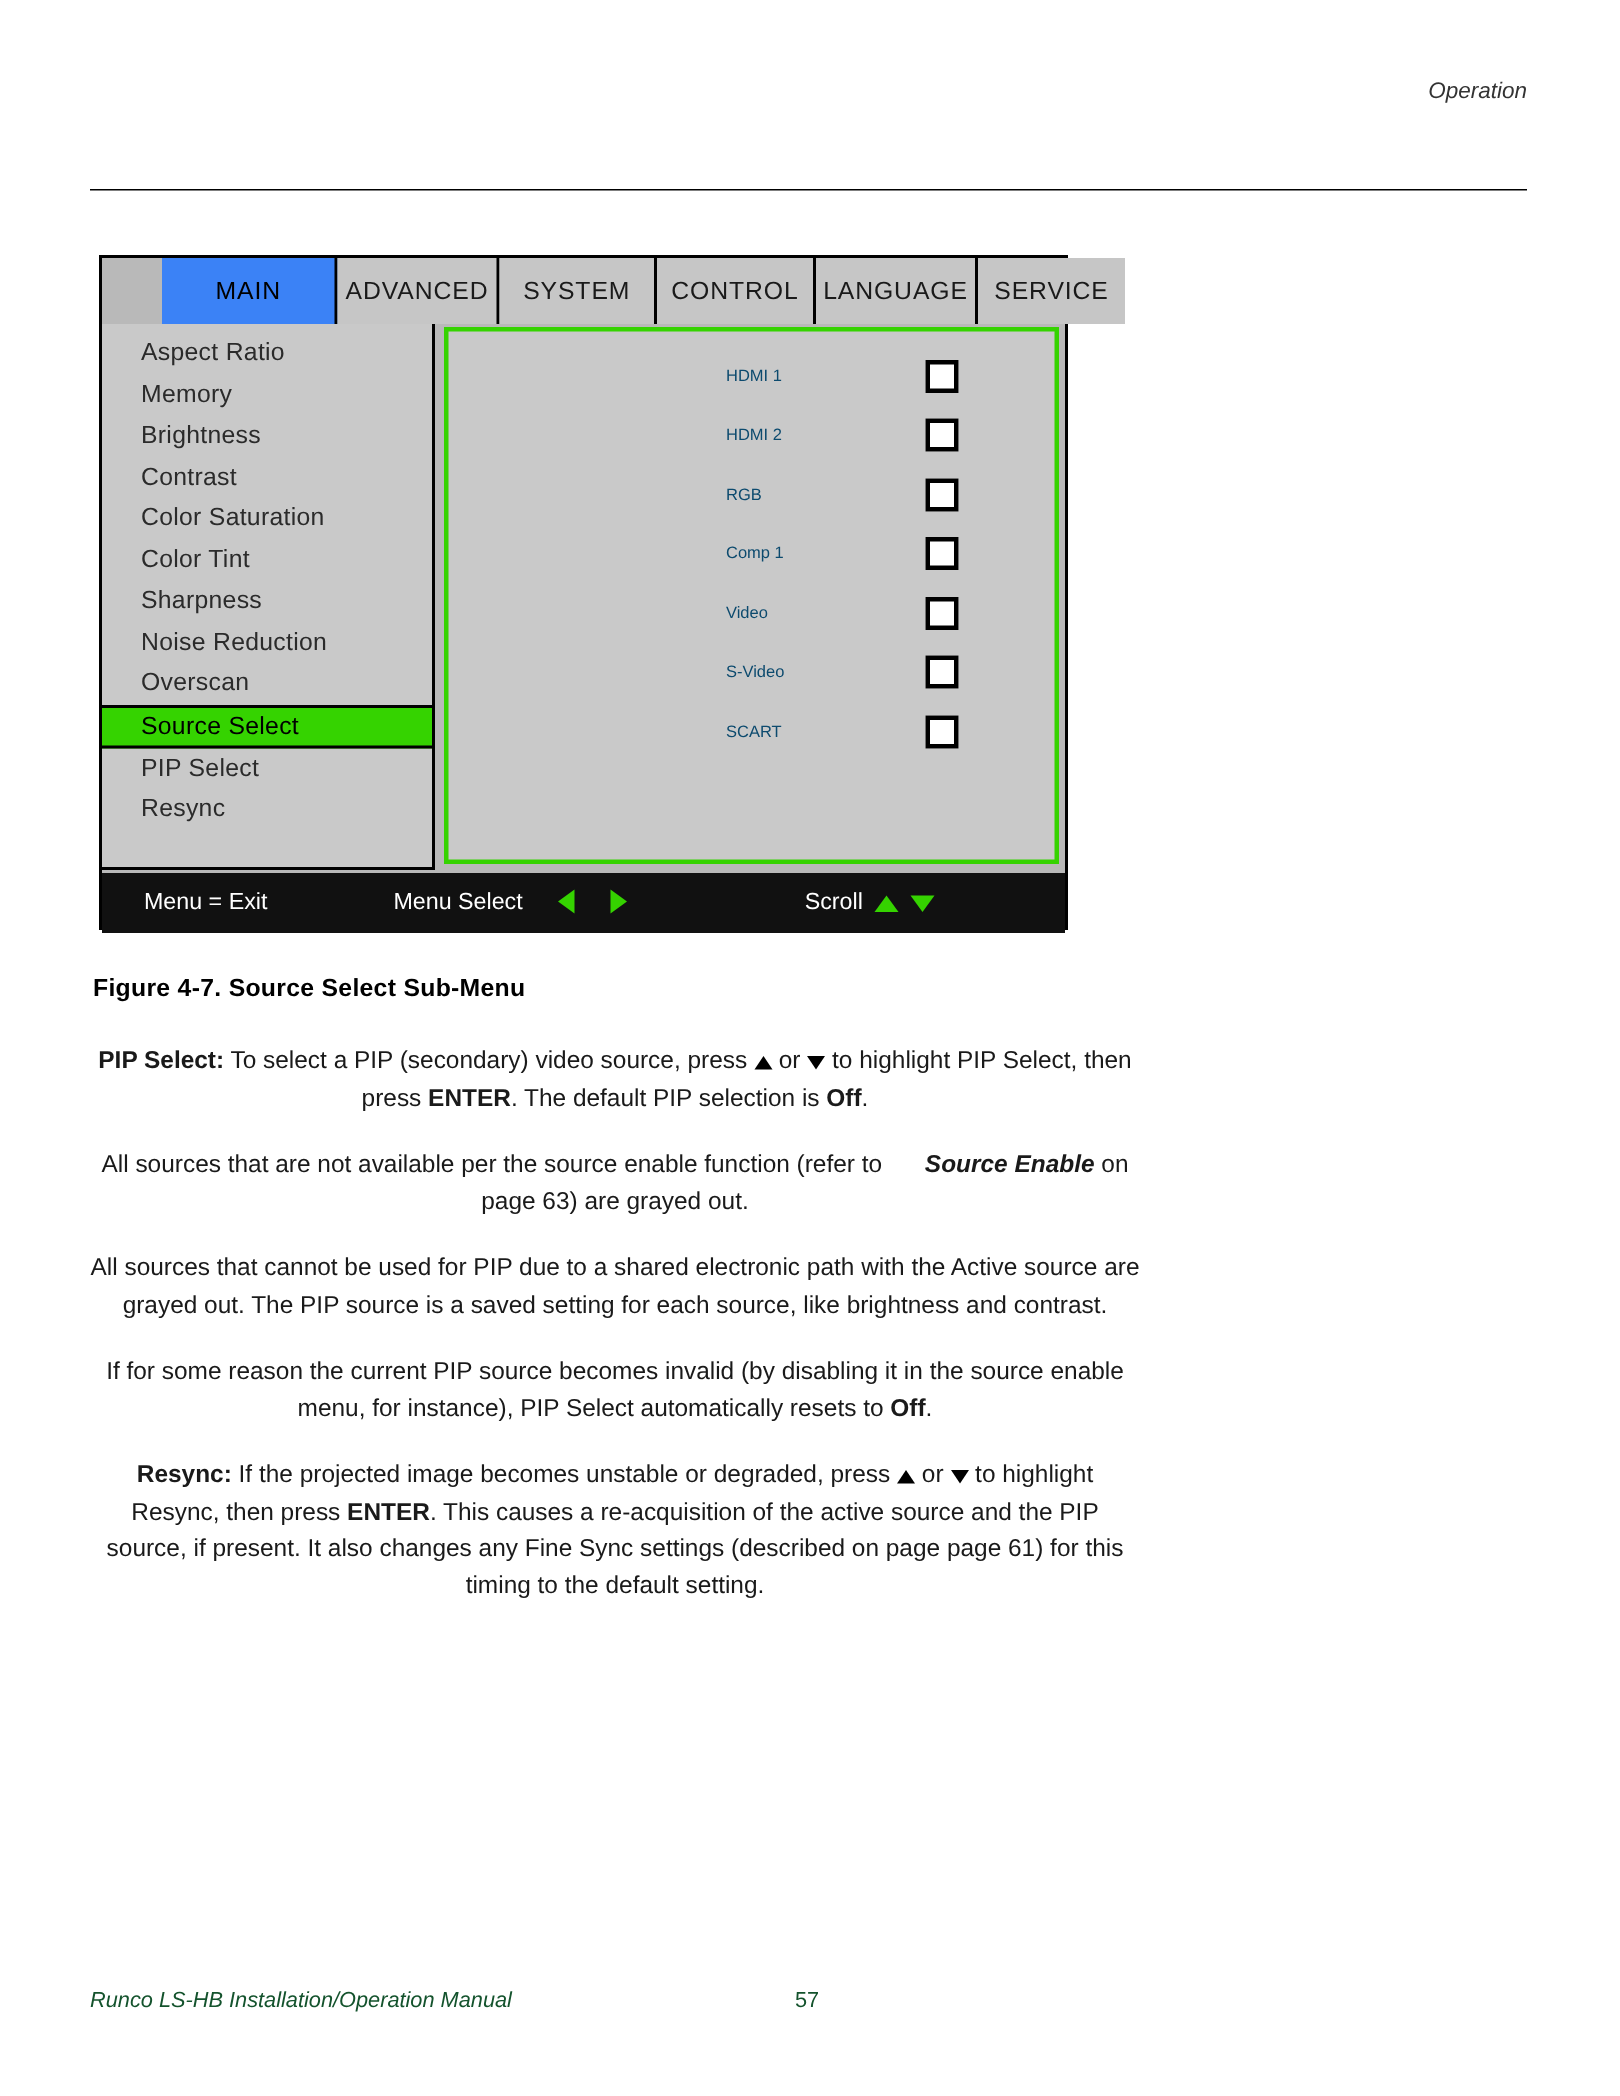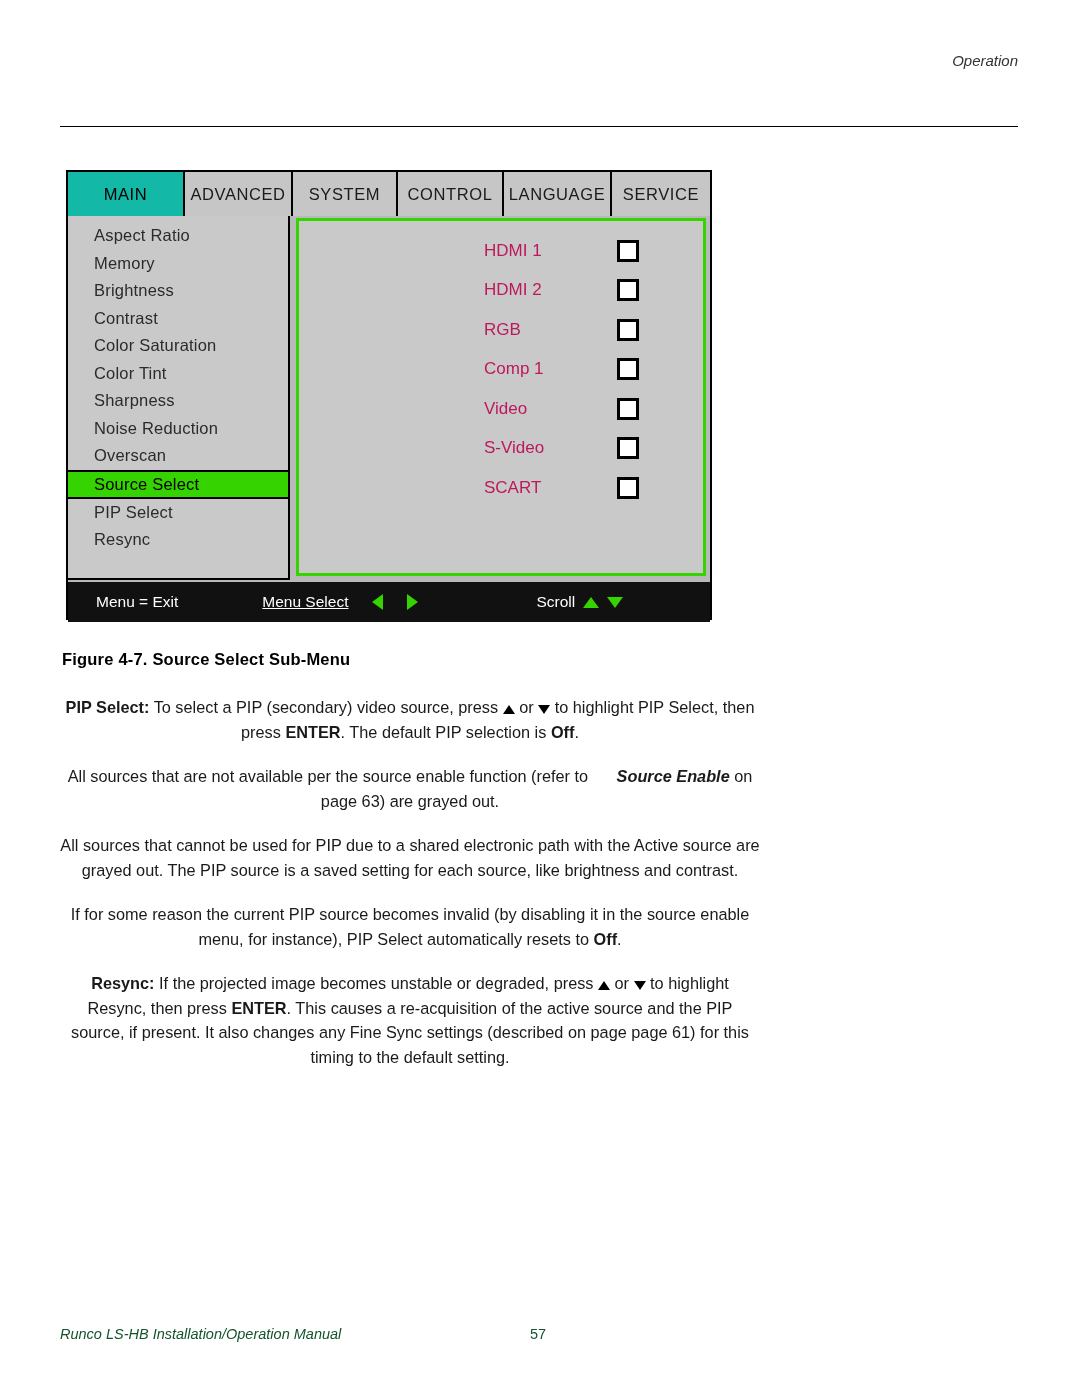--- a/index.html
+++ b/index.html
@@ -57,23 +57,24 @@
     justify-content: center;
     font-size: 16.5px;
     letter-spacing: .6px;
     color: #1a1a1a;
     border-right: 2px solid #000;
     background: #c6c6c6;
     box-sizing: border-box;
     padding: 0 10px;
   }
   .osd-tab.active {
-    background: #14b8a6;
+    background: #3b82f6;
     color: #000;
     font-weight: normal;
+    margin-left: 40px;
   }
   .osd-tab:last-child { border-right: none; }
 
   .osd-body {
     position: relative;
     height: 406px;
     padding-left: 38px;
   }
   .osd-left {
     position: absolute;
@@ -116,22 +117,22 @@
   }
   .src-row {
     position: relative;
     height: 39.5px;
   }
   .src-label {
     position: absolute;
     left: 185px;
     top: 50%;
     transform: translateY(-50%);
-    font-size: 17px;
-    color: #be185d;
+    font-size: 11px;
+    color: #0c4a6e;
     white-space: nowrap;
   }
   .src-box {
     position: absolute;
     left: 318px;
     top: 50%;
     transform: translateY(-50%);
     width: 22px;
     height: 22px;
     background: #ffffff;
@@ -145,21 +146,21 @@
     bottom: 0;
     width: 100%;
     height: 40px;
     background: #111111;
     color: #ffffff;
     font-size: 15.5px;
     display: flex;
     align-items: center;
   }
   .ft-exit { margin-left: 28px; }
-  .ft-select { margin-left: 84px; display: flex; align-items: center; gap: 24px; text-decoration: underline;}
+  .ft-select { margin-left: 84px; display: flex; align-items: flex-start; gap: 24px;}
   .ft-scroll { margin-left: 118px; display: flex; align-items: center; gap: 8px;}
   .tri {
     display: inline-block;
     width: 0; height: 0;
   }
   .tri-left  { border-top: 8px solid transparent; border-bottom: 8px solid transparent; border-right: 11px solid #35d300; }
   .tri-right { border-top: 8px solid transparent; border-bottom: 8px solid transparent; border-left: 11px solid #35d300; }
   .tri-up    { border-left: 8px solid transparent; border-right: 8px solid transparent; border-bottom: 11px solid #35d300; }
   .tri-down  { border-left: 8px solid transparent; border-right: 8px solid transparent; border-top: 11px solid #35d300; }
   .tri-up-k    { border-left: 6px solid transparent; border-right: 6px solid transparent; border-bottom: 9px solid #000; vertical-align: -1px;}

